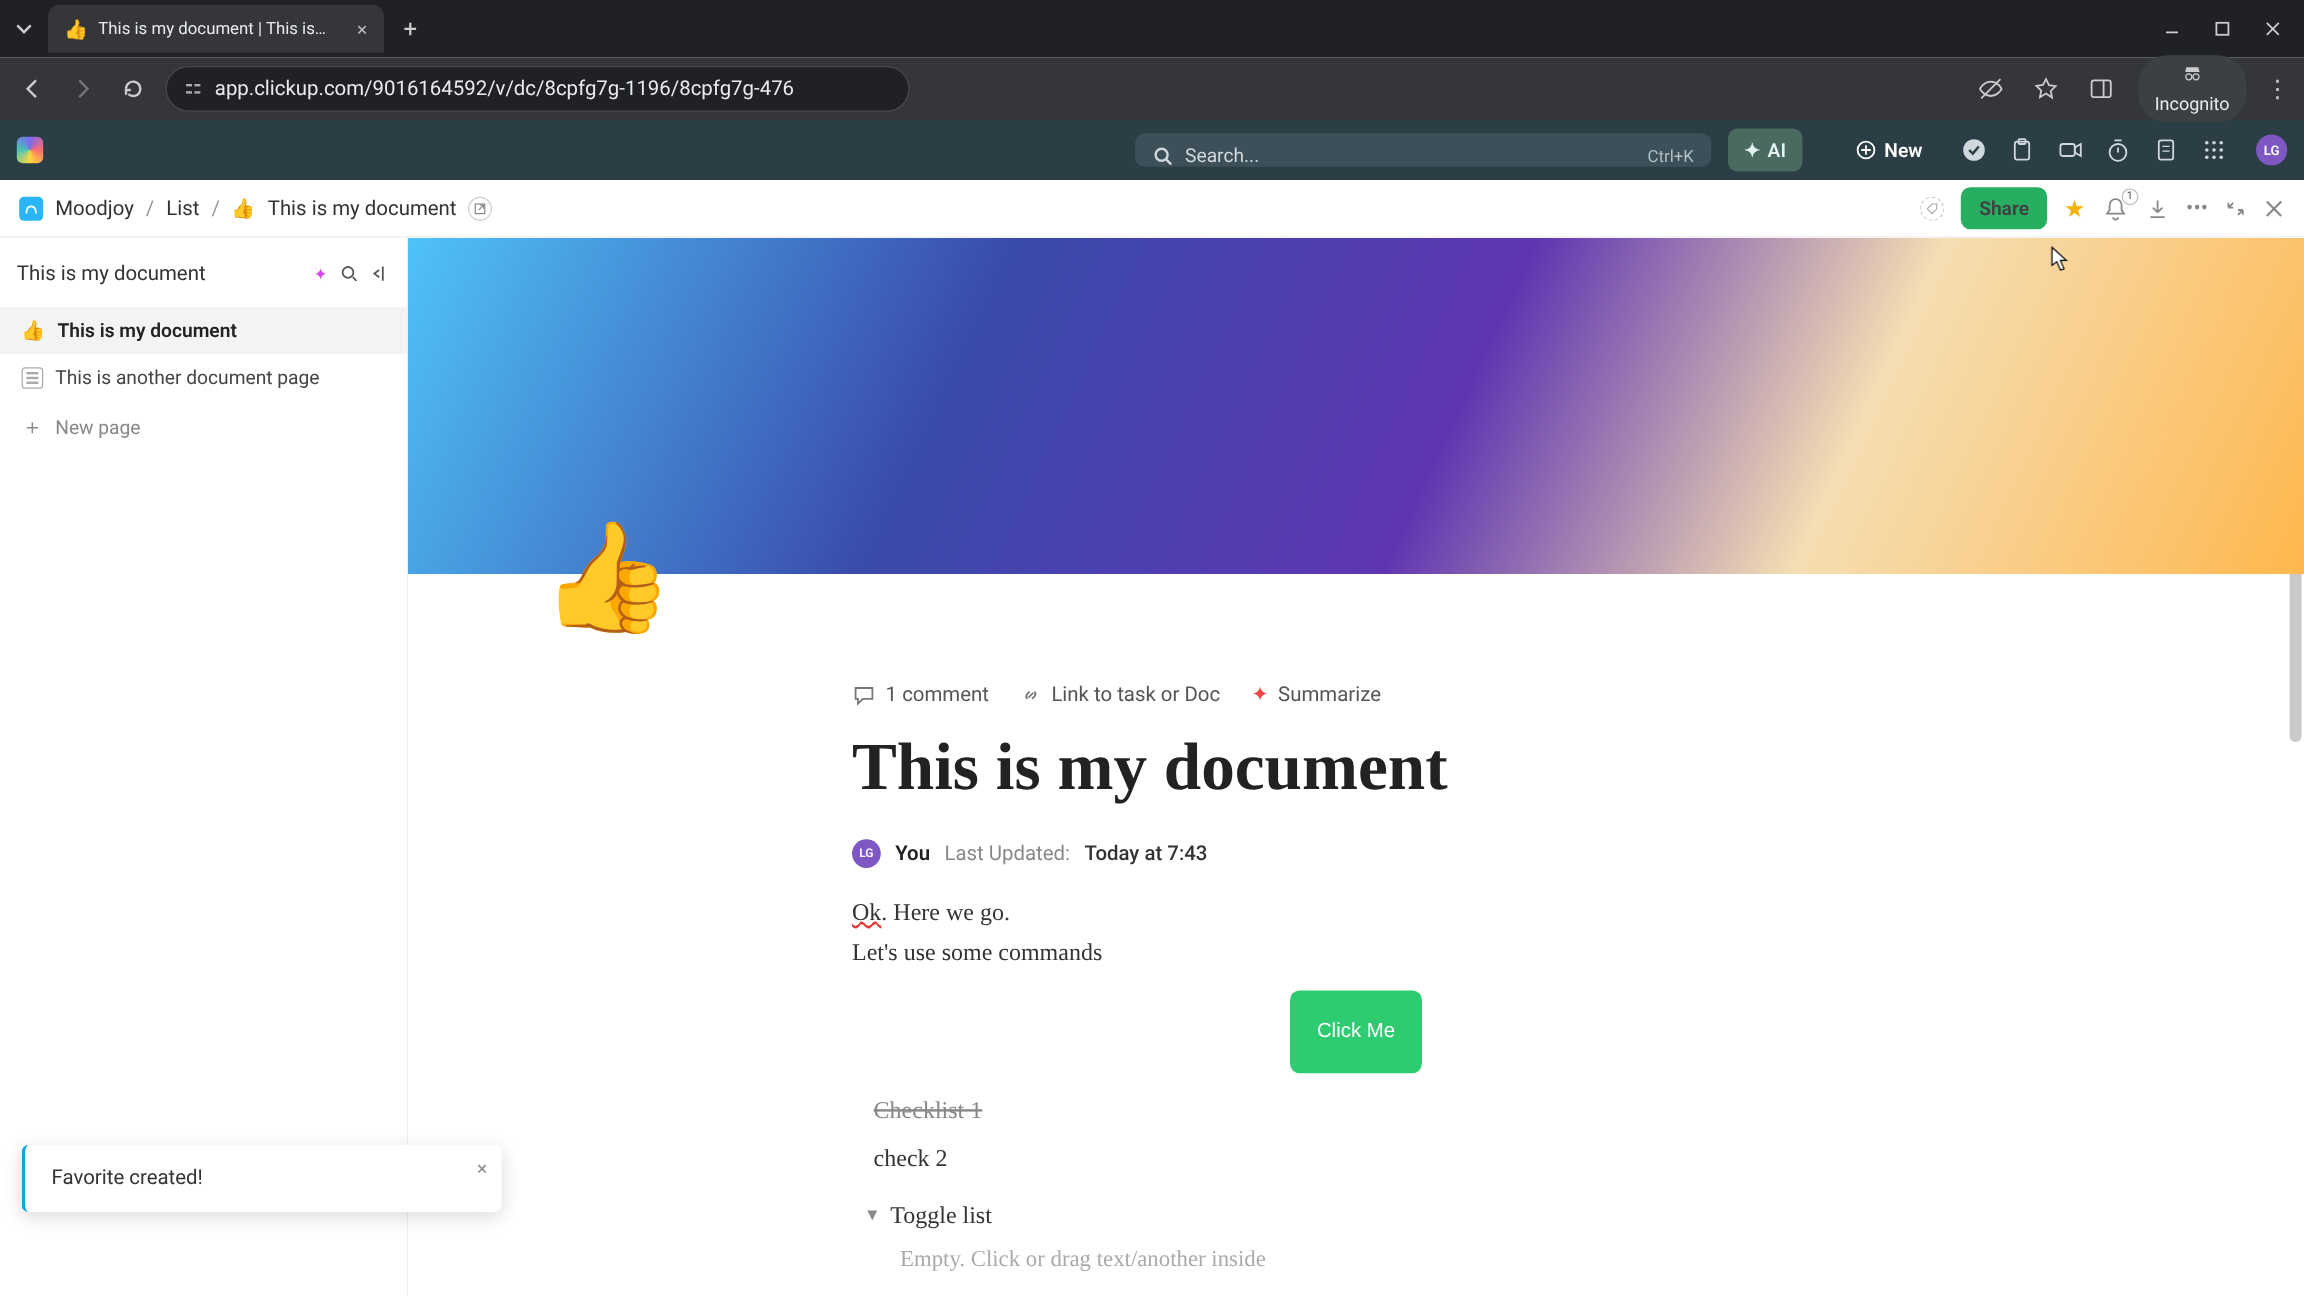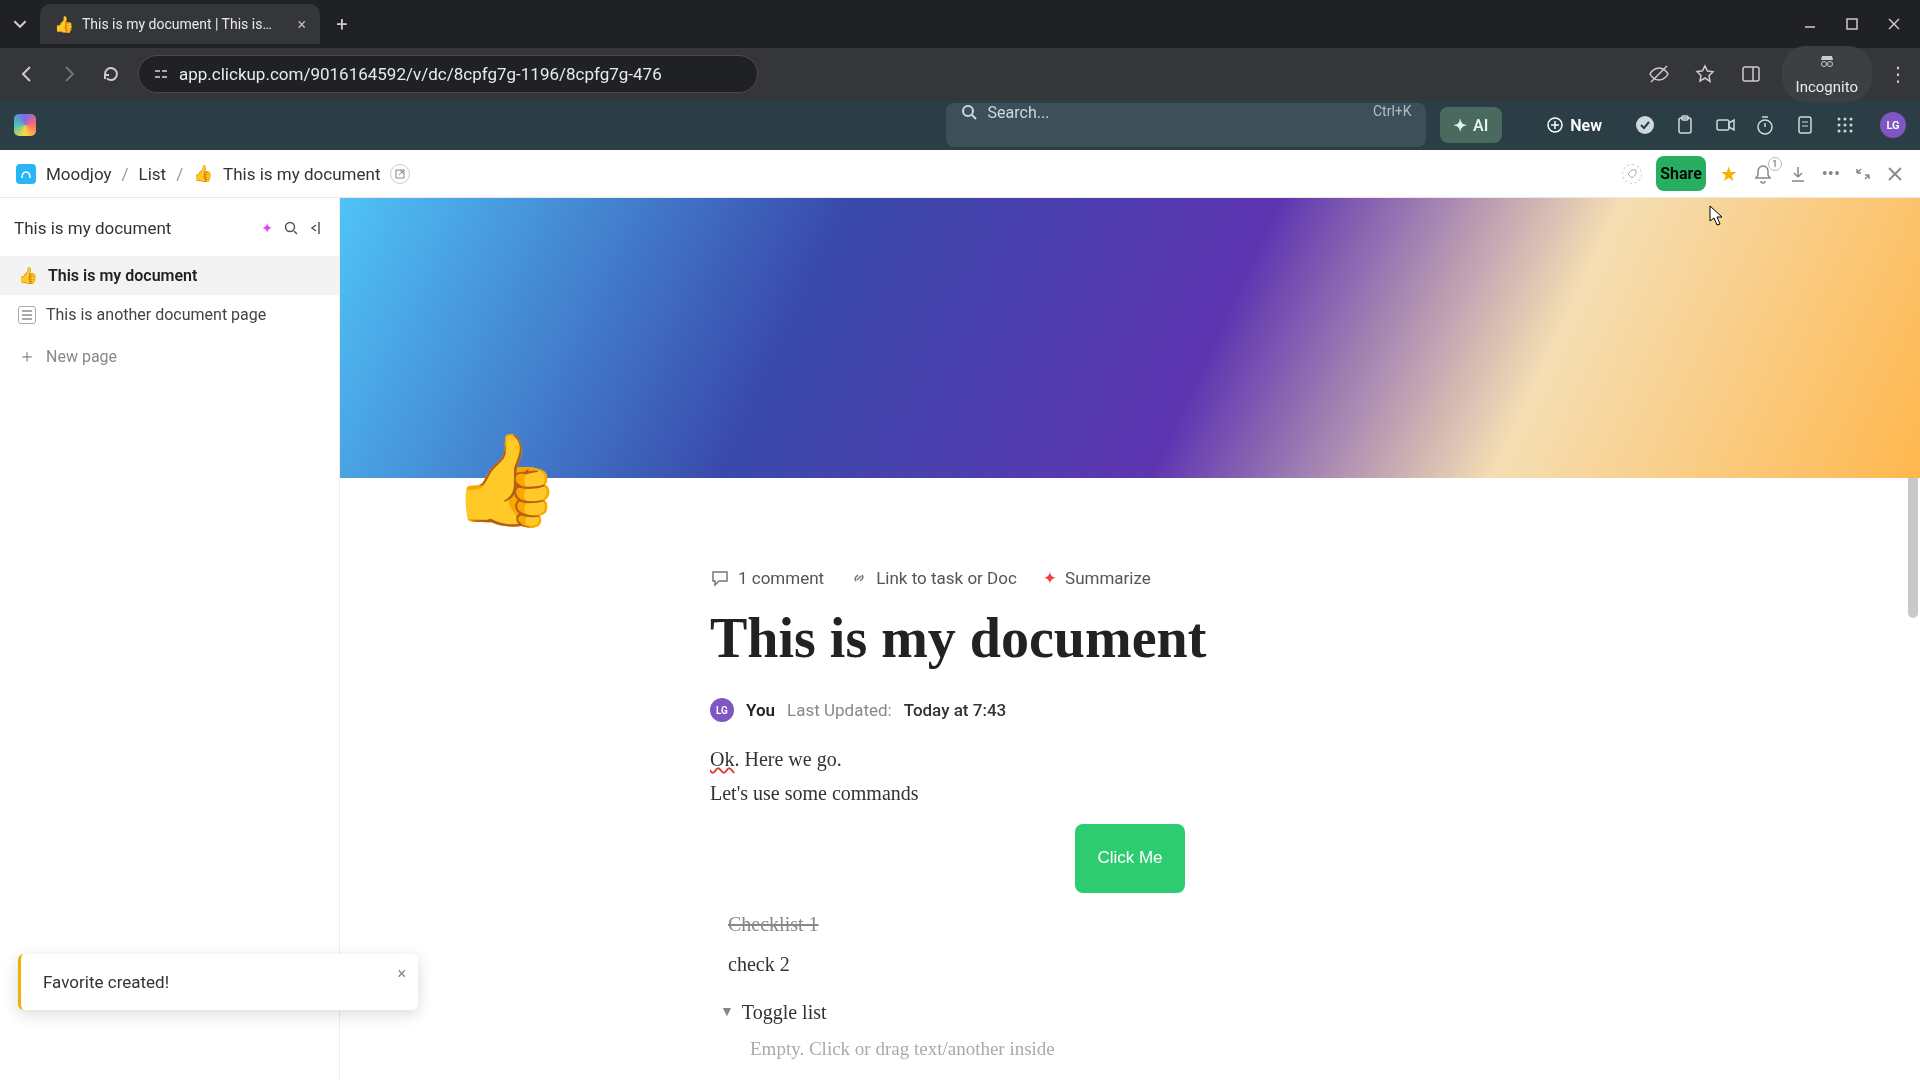--- a/index.html
+++ b/index.html
@@ -22,36 +22,36 @@
   .addr-bar { flex: 0 0 auto; display:flex; align-items:center; gap:10px; background:#202124; border:1px solid #4a4a4a; border-radius:24px; height:38px; padding:16px 14px; min-width: 620px; }
   .addr-bar .site-icn { font-size:14px; }
   .addr-bar .url { font-size:17px; color:#e8eaed; }
   .addr-right { margin-left:auto; display:flex; align-items:center; gap:16px; }
   .incog-pill { display:flex; align-items:center; gap:8px; background:#3c4043; border-radius:24px; padding:6px 14px; font-size:15px; color:#e8eaed;flex-direction:column; }
   .dots-vert { font-size:20px; cursor:pointer; }
 
   
   .app-top { background:#2b3d45; height:50px; display:flex; align-items:center; padding:0 14px; color:#fff; gap:14px; }
   .app-logo { width:22px; height:22px; background: conic-gradient(#7b68ee,#ff6b6b,#ffd93d,#49c5b6,#7b68ee); border-radius:5px; }
-  .search-pill { margin-left:auto; display:flex; align-items:flex-start; gap:10px; background:#3d5059; border-radius:8px; height:44px; padding:0 14px; color:#cfd8dc; min-width:480px; }
+  .search-pill { margin-left:auto; display:flex; align-items:flex-end; gap:10px; background:#3d5059; border-radius:8px; height:28px; padding:0 14px; color:#cfd8dc; min-width:480px; }
   .search-pill .kbd { margin-left:auto; color:#b0bec5; font-size:14px; }
   .ai-pill { display:flex; align-items:center; gap:6px; background:#4a6a5f; border-radius:8px; height:36px; padding:0 14px; color:#e0f2f1; font-weight:600; }
   .new-pill { display:flex; align-items:center; gap:6px; color:#fff; font-weight:600; margin-left:30px; cursor:pointer; }
   .top-icn-row { display:flex; gap:18px; margin-left:18px; align-items:center; }
   .top-icn { width:22px; height:22px; color:#cfd8dc; }
   .avatar-sm { width:26px; height:26px; border-radius:50%; background:#7e57c2; color:#fff; font-size:11px; display:flex; align-items:center; justify-content:center; font-weight:600; margin-left:10px; }
 
   
   .crumb-bar { background:#fff; height:48px; border-bottom:1px solid #e8e8e8; display:flex; align-items:center; padding:0 16px; gap:10px; font-size:17px; color:#333; }
   .crumb-link { cursor:pointer; }
   .crumb-sep { color:#999; }
   .crumb-emoji { font-size:16px; }
   .inline-icn { width:20px; height:20px; border:1px solid #ccc; border-radius:50%; display:flex; align-items:center; justify-content:center; color:#888; font-size:12px; cursor:pointer; }
   .crumb-right { margin-left:auto; display:flex; align-items:center; gap:14px; }
-  .share-btn { background:#27ae60; color:#000000; font-weight:600; border-radius:8px; padding:8px 4px; cursor:pointer; font-size:16px; }
+  .share-btn { background:#27ae60; color:#404040; font-weight:600; border-radius:8px; padding:8px 15px; cursor:pointer; font-size:16px; }
   .fav-star { color:#f5b301; font-size:20px; cursor:pointer; }
   .bell-wrap { position:relative; cursor:pointer; color:#888; }
   .bell-badge { position:absolute; top:-6px; right:-8px; background:#fff; border:1px solid #bbb; border-radius:50%; width:14px; height:14px; font-size:9px; display:flex; align-items:center; justify-content:center; color:#555; }
   .crumb-icn { color:#888; cursor:pointer; font-size:18px; }
 
   
   .main { display:flex; height: calc(1080px - 48px - 52px - 50px - 48px); background:#fff; }
 
   
   .sidebar { width:340px; border-right:1px solid #eee; padding:10px 0; position:relative; }
@@ -87,21 +87,21 @@
   .body-text { margin-top:20px; font-family: Georgia, serif; font-size:20px; color:#333; line-height:1.7; }
   .spellerr { text-decoration: underline wavy #e53935; text-decoration-thickness:1.5px; }
   .click-me-btn { margin:14px auto 14px; background:#2ecc71; color:#fff; border-radius:8px; padding:20px 22px; font-size:17px; cursor:pointer; width:fit-content; display:block; font-family: -apple-system, sans-serif; text-align: right; }
   .chk-row { display:flex; align-items:center; gap:10px; font-family: Georgia, serif; font-size:20px; color:#333; margin:6px 0 6px 18px; }
   .chk-done { text-decoration: line-through; color:#888; }
   .toggle-row { display:flex; align-items:center; gap:8px; font-family: Georgia, serif; font-size:20px; color:#333; margin:14px 0 4px 10px; }
   .toggle-caret { color:#888; font-size:14px; }
   .toggle-empty { margin-left:40px; color:#aaa; font-family: Georgia, serif; font-size:19px; }
 
   
-  .toast { position:fixed; left:18px; bottom:70px; background:#fff; border-left:3px solid #eab308; box-shadow:0 4px 16px rgba(0,0,0,0.15); border-radius:6px; padding:18px 44px 18px 22px; font-size:17px; color:#333; min-width:400px; }
+  .toast { position:fixed; left:18px; bottom:70px; background:#fff; border-left:3px solid #0ea5e9; box-shadow:0 4px 16px rgba(0,0,0,0.15); border-radius:6px; padding:18px 44px 18px 22px; font-size:17px; color:#333; min-width:400px; }
   .toast-close { position:absolute; top:10px; right:12px; color:#888; cursor:pointer; font-size:16px; }
 
   
   .cursor-img { position:fixed; left:1708px; top:205px; width:18px; height:22px; pointer-events:none; z-index:9999; }
 
   svg { display:block; }
 </style>
 </head>
 <body>
 

